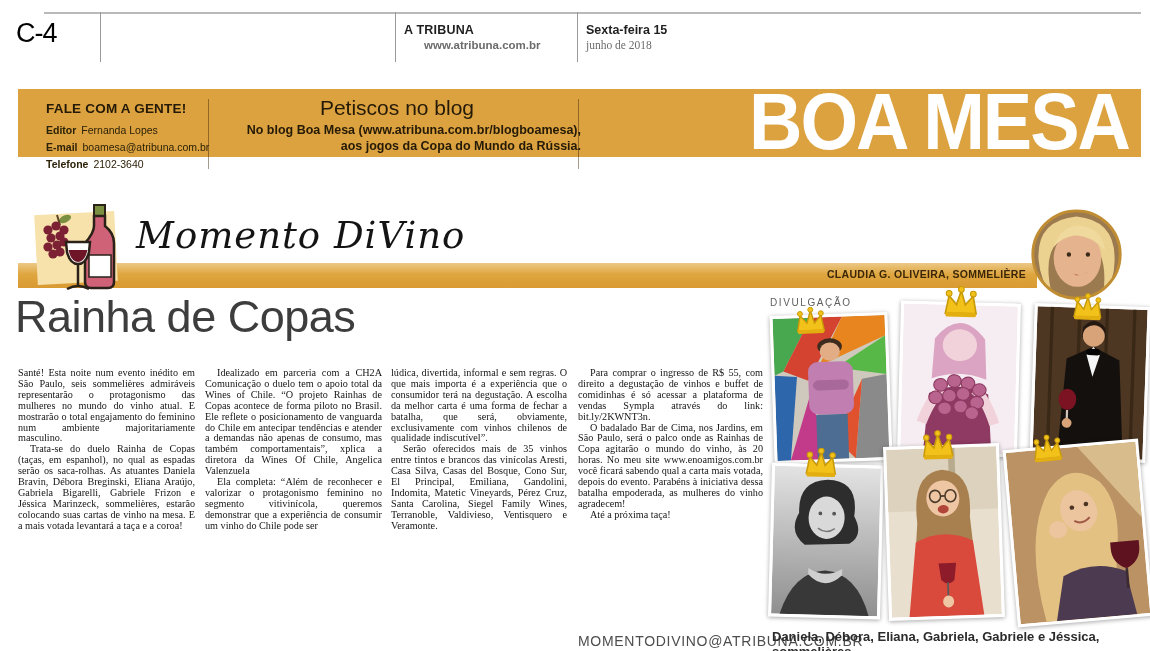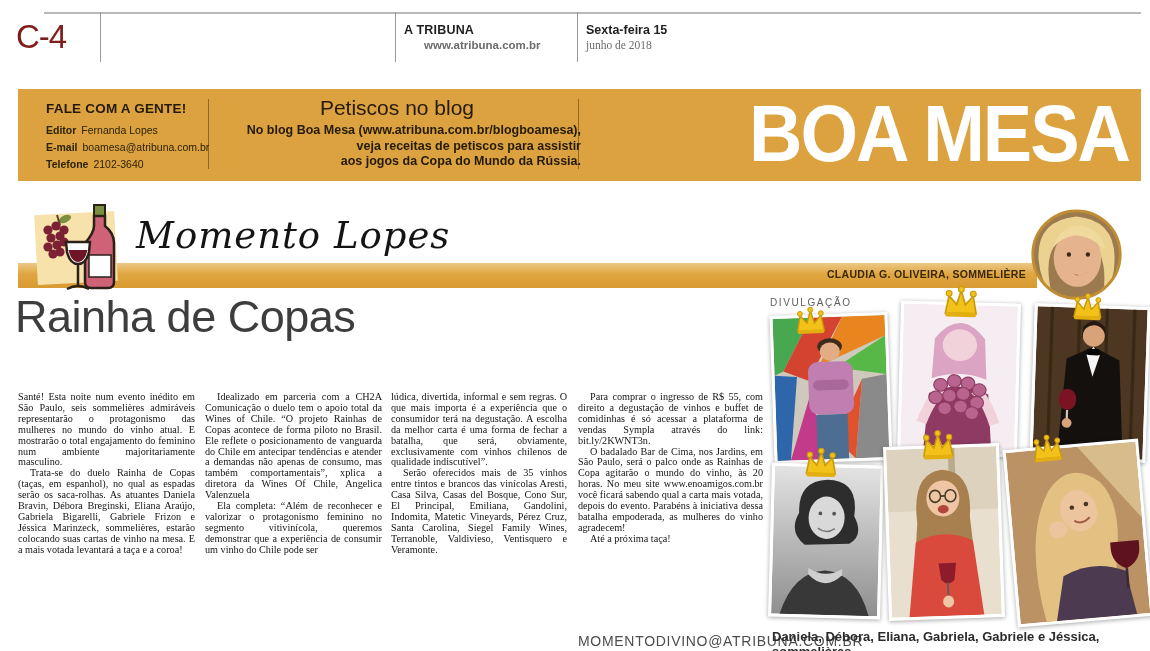--- a/index.html
+++ b/index.html
@@ -3,49 +3,49 @@
 <meta charset="utf-8">
 <style>
   html,body{margin:0;padding:0;}
   body{
     width:1150px;height:651px;position:relative;overflow:hidden;
     background:#ffffff;font-family:"Liberation Sans",sans-serif;color:#222;
   }
   .abs{position:absolute;}
   
   .top-rule{left:44px;top:12px;width:1097px;height:2px;background:#b9b9b9;}
-  .page-num{left:16px;top:18px;font-size:33px;color:#7f1d1d;letter-spacing:-1px;}
+  .page-num{left:16px;top:18px;font-size:27px;color:#000000;letter-spacing:-1px;}
   .vline{width:1px;background:#9a9a9a;top:12px;height:50px;}
   .mast-brand{left:404px;top:23px;font-size:12.5px;font-weight:bold;color:#1f1f1f;letter-spacing:.2px;}
   .mast-site{left:424px;top:39px;font-size:11.5px;color:#6b6b6b;font-weight:bold;}
   .mast-date1{left:586px;top:23px;font-size:12.5px;font-weight:bold;color:#1f1f1f;}
   .mast-date2{left:586px;top:39px;font-size:11.5px;color:#6b6b6b;font-family:Liberation Serif, serif;}
   
-  .banner{left:18px;top:89px;width:1123px;height:92px;background:#dca23f;}
+  .banner{left:18px;top:89px;width:1123px;height:68px;background:#dca23f;}
   .contact{left:28px;top:12px;}
   .contact-title{font-size:13.5px;font-weight:bold;color:#241a07;margin-bottom:8px;letter-spacing:.2px;}
   .contact-row{font-size:10.5px;color:#2c2109;margin-bottom:5px;}
   .contact-row b{margin-right:5px;}
   .bdiv{width:1px;top:10px;height:70px;background:rgba(50,33,5,.45);}
   .blog{left:195px;top:7px;width:368px;text-align:center;color:#241a07;}
   .blog-title{font-size:21px;font-weight:normal;margin-bottom:3px;}
   .blog-line{font-size:12.5px;font-weight:bold;line-height:15.5px;text-align:right;}
   .section-title{right:12px;top:50%;transform:translateY(-52%) scaleY(1.08);
     font-size:74px;font-weight:bold;color:#ffffff;letter-spacing:-2px;white-space:nowrap;}
   
   .band-bar{left:18px;top:263px;width:1019px;height:25px;
     background:linear-gradient(#ecc887 0%,#dfa63f 45%,#d99a32 100%);}
   .logo-script{left:136px;top:214px;font-family:"DejaVu Serif",serif;font-style:italic;
     font-size:37px;color:#141414;letter-spacing:1px;}
   .band-author{right:124px;top:268px;font-size:10.5px;font-weight:bold;color:#3b2708;letter-spacing:.3px;}
   .avatar{left:1029px;top:207px;width:95px;height:95px;}
   
   .headline{left:15px;top:291px;font-size:45px;font-weight:300;color:#3d3d3d;letter-spacing:-.5px;}
   .col{top:368px;font-family:"Liberation Serif",serif;font-size:10.2px;line-height:10.9px;
-    color:#141414;text-align:justify;margin-top:24px;}
+    color:#141414;text-align:justify;}
   .col p{margin:0;}
   .col p.ind{text-indent:12px;}
   .col1{left:18px;width:177px;}
   .col2{left:205px;width:177px;}
   .col3{left:391px;width:176px;}
   .col4{left:578px;width:185px;}
   .article-email{left:578px;top:633px;font-size:14px;color:#4d4d4d;letter-spacing:.7px;}
   
   .collage{left:766px;top:288px;width:384px;height:363px;}
   .credit{left:4px;top:9px;font-size:10px;color:#5e5e5e;letter-spacing:1.6px;}
@@ -83,21 +83,20 @@
       <b>E-mail</b><span>boamesa@atribuna.com.br</span>
     </div>
     <div class="contact-row">
       <b>Telefone</b><span>2102-3640</span>
     </div>
   </div>
   <div class="abs bdiv" style="left:190px;"></div>
   <div class="abs blog">
     <div class="blog-title">Petiscos no blog</div>
     <div class="blog-line">No blog Boa Mesa (www.atribuna.com.br/blogboamesa),</div>
-    <div class="blog-line">veja receitas de petiscos para assistir</div>
     <div class="blog-line">aos jogos da Copa do Mundo da Rússia.</div>
   </div>
   <div class="abs bdiv" style="left:560px;"></div>
   <div class="abs section-title">BOA MESA</div>
 </div>
 
 <div class="abs band-bar"></div>
 
 <svg class="abs" style="left:26px;top:202px;width:102px;height:98px;" viewBox="0 0 102 98">
   <rect x="10" y="11" width="80" height="70" fill="#f8e2ac" transform="rotate(-3 50 46)"></rect>
@@ -117,21 +116,21 @@
   </g>
   <rect x="68" y="3" width="11" height="11" fill="#7a8f3f" stroke="#2a2118" stroke-width="2"></rect>
   <path d="M68,14 l11,0 0,10 q9,7 9,17 l0,39 q0,6 -6,6 l-17,0 q-6,0 -6,-6 l0,-39 q9,-10 9,-17 z" fill="#cf6277" stroke="#2a2118" stroke-width="2.5"></path>
   <rect x="63" y="53" width="22" height="22" fill="#ffffff" stroke="#2a2118" stroke-width="1.5"></rect>
   <path d="M40,40 h24 l-1,10 q-3,12 -11,12 q-8,0 -11,-12 z" fill="#ffffff" stroke="#2a2118" stroke-width="2.5"></path>
   <path d="M42.5,48 h19 l-1.5,5 q-3,7 -8,7 q-5,0 -8,-7 z" fill="#6e1528"></path>
   <line x1="52" y1="62" x2="52" y2="85" stroke="#2a2118" stroke-width="2.5"></line>
   <path d="M41,87 q11,-6 22,0" fill="none" stroke="#2a2118" stroke-width="2.5"></path>
 </svg>
 
-<div class="abs logo-script">Momento Lopes</div>
+<div class="abs logo-script">Momento DiVino</div>
 <div class="abs band-author">CLAUDIA G. OLIVEIRA, SOMMELIÈRE</div>
 
 <svg class="abs avatar" viewBox="0 0 100 100">
   <defs>
       <clipPath id="avclip">
         <circle cx="50" cy="50" r="46"></circle>
       </clipPath>
     </defs>
   <circle cx="50" cy="50" r="46" fill="#b08b5e"></circle>
   <g clip-path="url(#avclip)">

